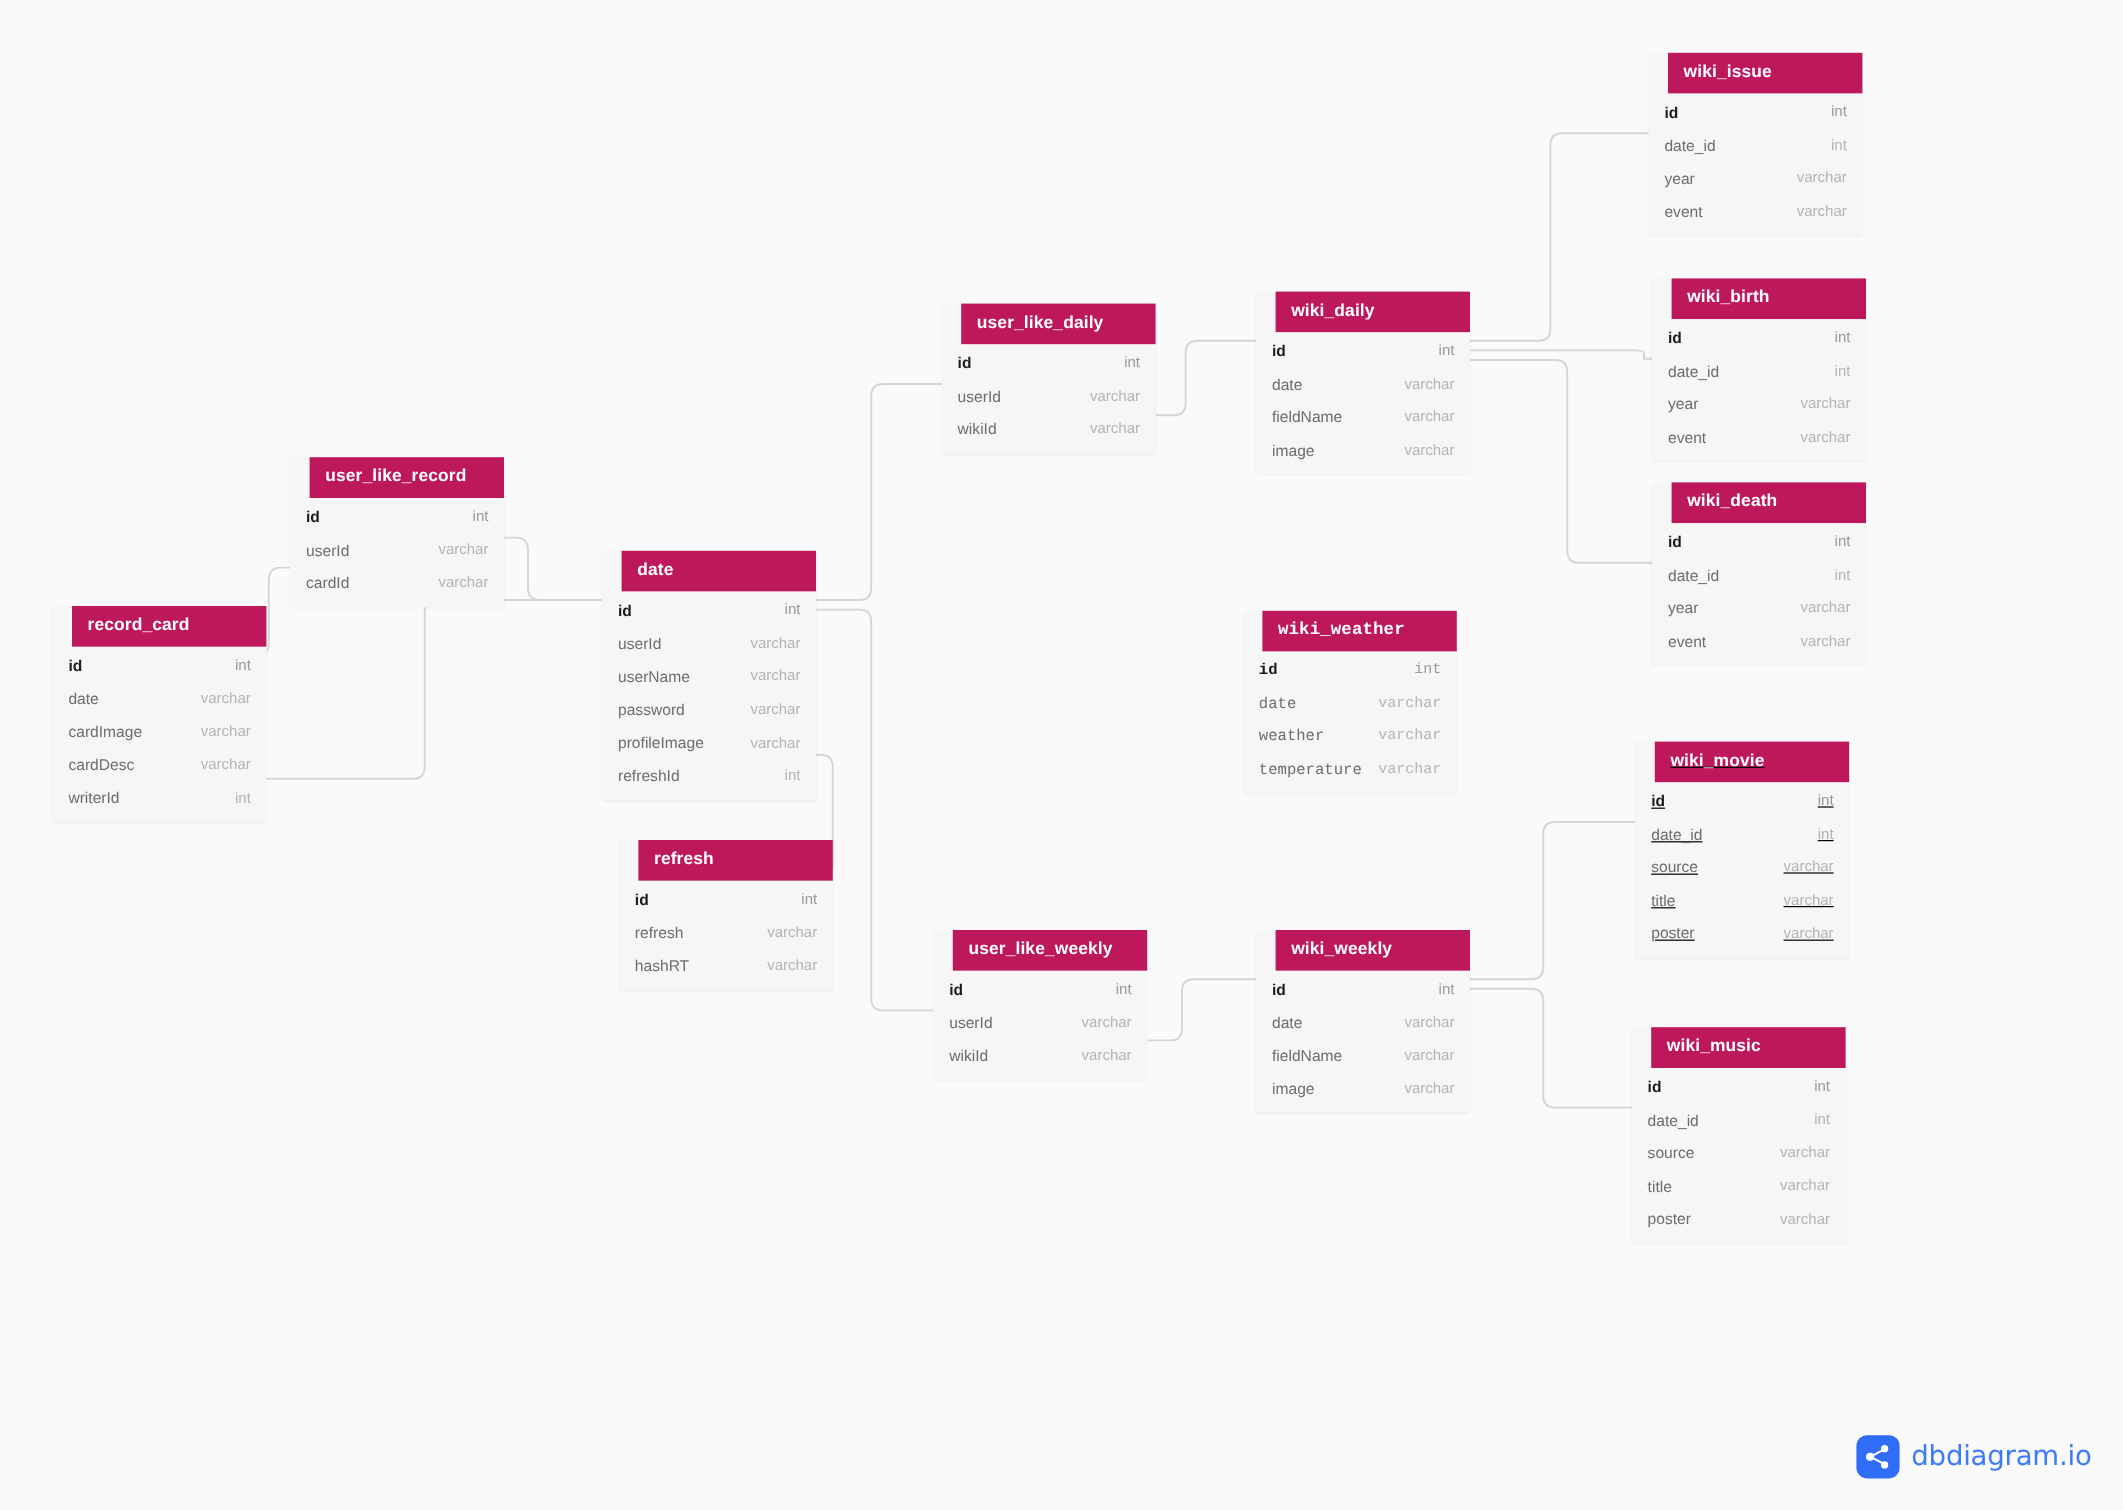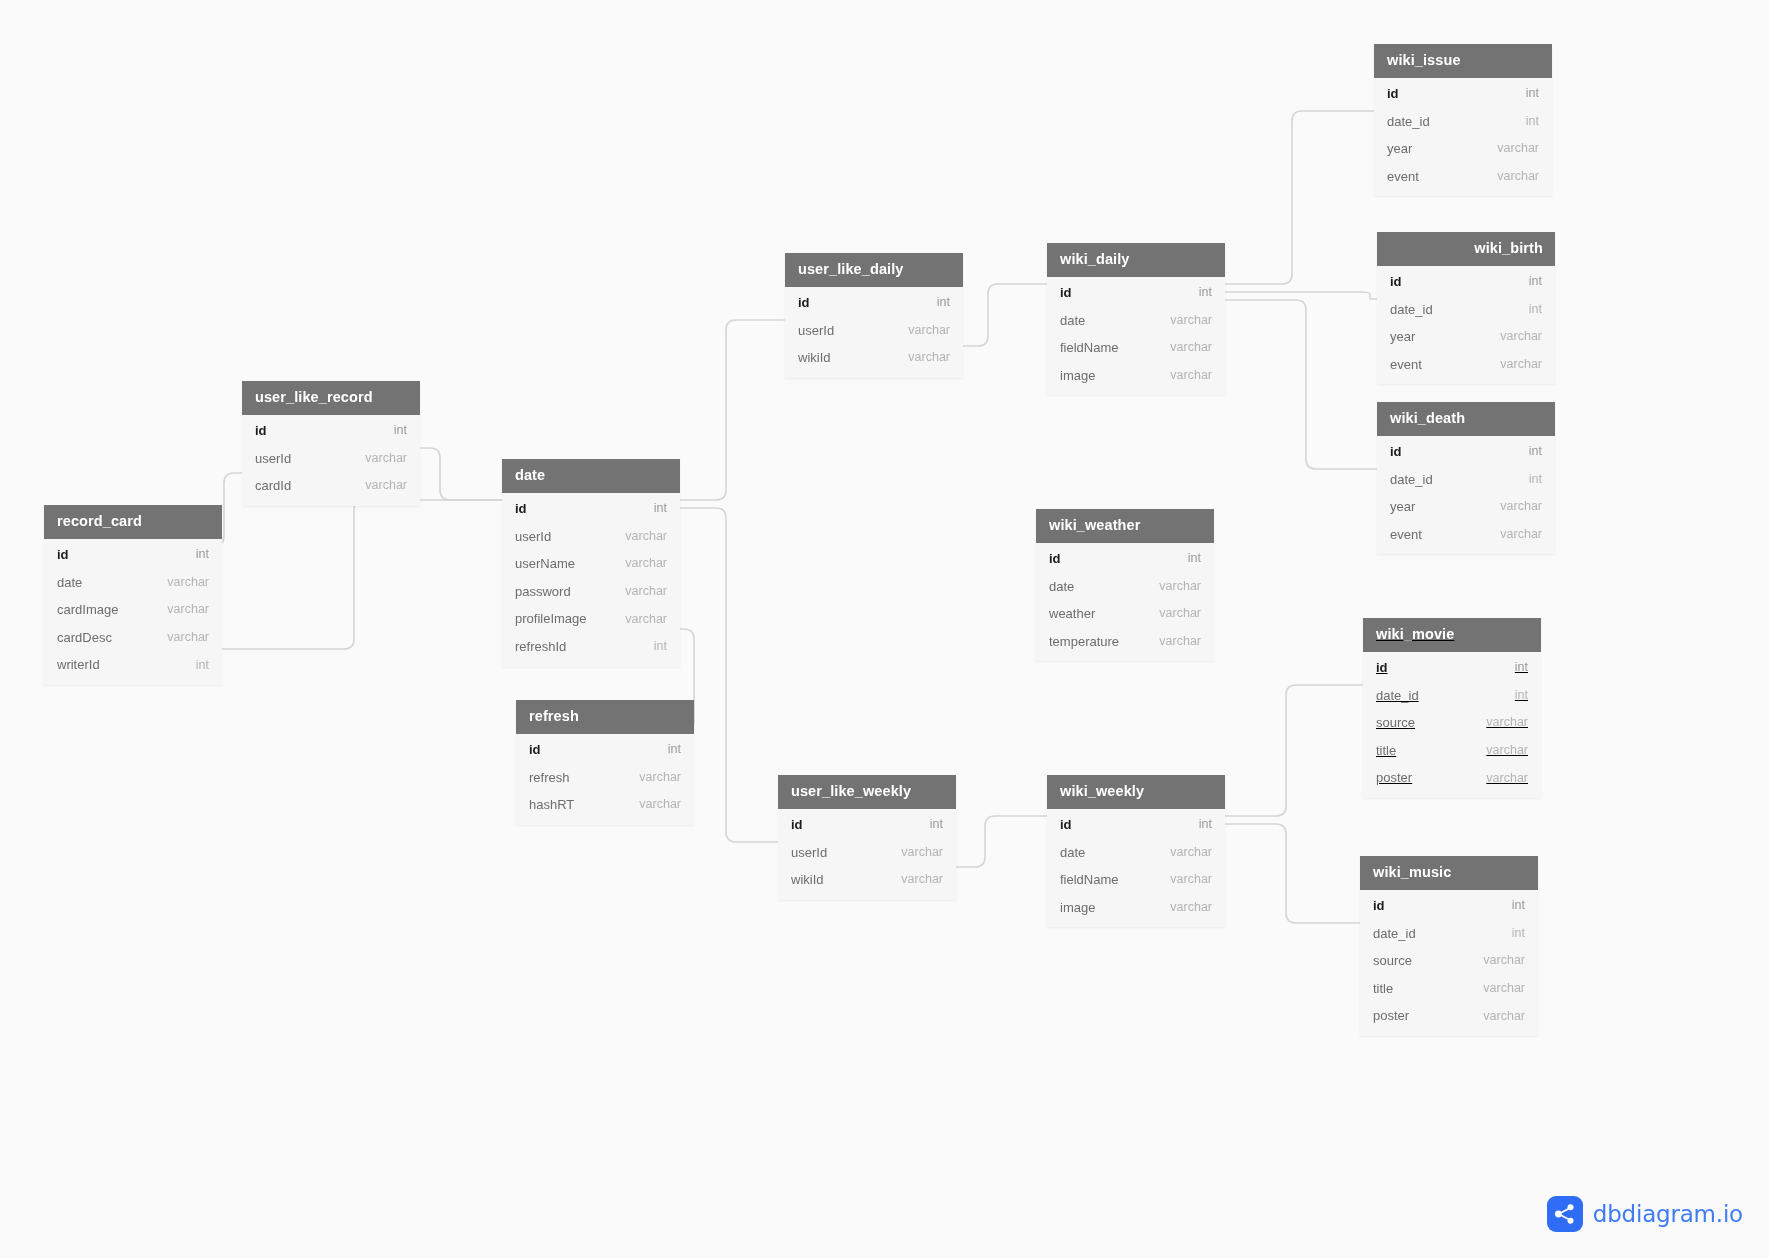--- a/index.html
+++ b/index.html
@@ -28,27 +28,28 @@
     pointer-events: none;
   }
   .table {
     position: absolute;
     width: 178px;
     box-sizing: border-box;
     background: #f6f6f6;
     box-shadow: 0 1px 2px rgba(0,0,0,0.06);
   }
   .table-header {
-    background: #737373;
+    background: #be185d;
     color: #ffffff;
     font-size: 14.5px;
     font-weight: bold;
     padding: 9px 12px 9px 13px;
     letter-spacing: 0.1px;
     line-height: 1.1;
+    margin-left: 16px;
   }
   .table-body {
     padding: 2px 0 6px 0;
     background: #f6f6f6;
   }
   .field-row {
     display: flex;
     justify-content: space-between;
     align-items: center;
     padding: 6px 13px 6px 13px;
@@ -145,21 +146,21 @@
           <div class="field-row">
             <span class="field-name">year</span>
             <span class="field-type">varchar</span>
           </div>
           <div class="field-row">
             <span class="field-name">event</span>
             <span class="field-type">varchar</span>
           </div>
         </div>
       </div>
-      <div class="table" style="left: 1377px; top: 232px; text-align: right;">
+      <div class="table" style="left: 1377px; top: 232px;">
         <div class="table-header">wiki_birth</div>
         <div class="table-body">
           <div class="field-row pk">
             <span class="field-name">id</span>
             <span class="field-type">int</span>
           </div>
           <div class="field-row">
             <span class="field-name">date_id</span>
             <span class="field-type">int</span>
           </div>
@@ -258,21 +259,21 @@
           <div class="field-row">
             <span class="field-name">fieldName</span>
             <span class="field-type">varchar</span>
           </div>
           <div class="field-row">
             <span class="field-name">image</span>
             <span class="field-type">varchar</span>
           </div>
         </div>
       </div>
-      <div class="table" style="left: 1036px; top: 509px;">
+      <div class="table" style="left: 1036px; top: 509px; font-family: Liberation Mono, monospace;">
         <div class="table-header">wiki_weather</div>
         <div class="table-body">
           <div class="field-row pk">
             <span class="field-name">id</span>
             <span class="field-type">int</span>
           </div>
           <div class="field-row">
             <span class="field-name">date</span>
             <span class="field-type">varchar</span>
           </div>

